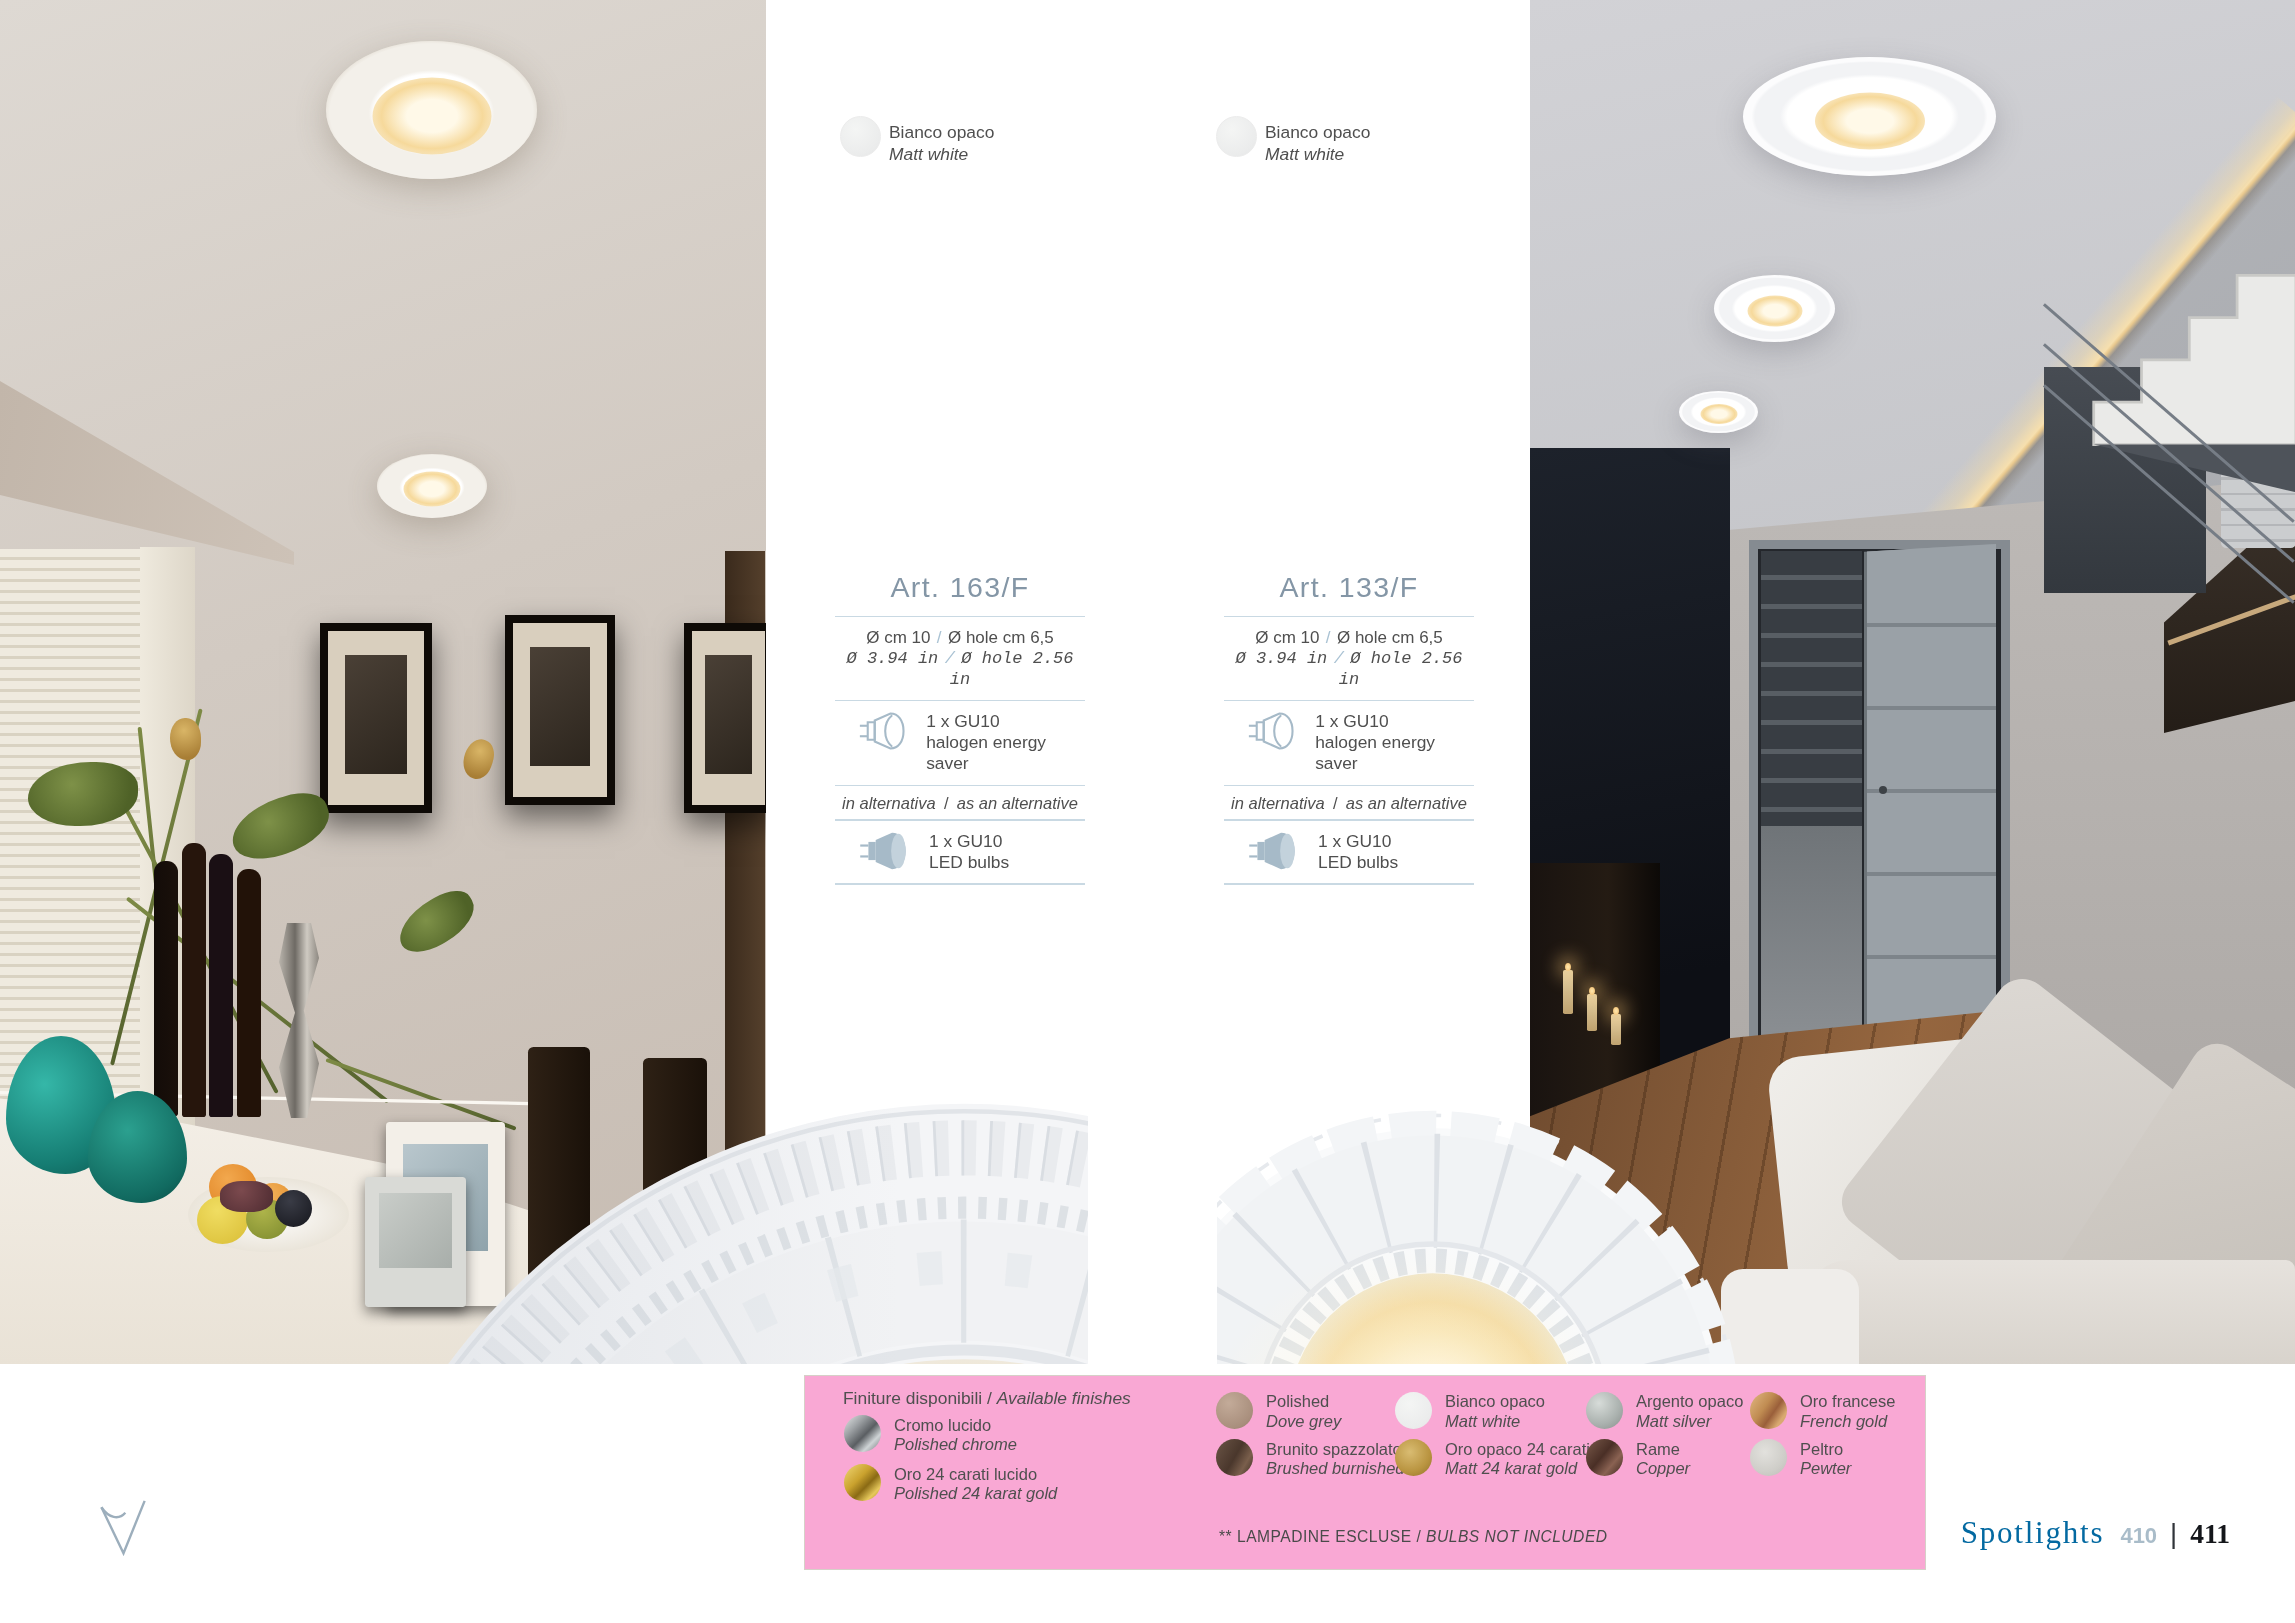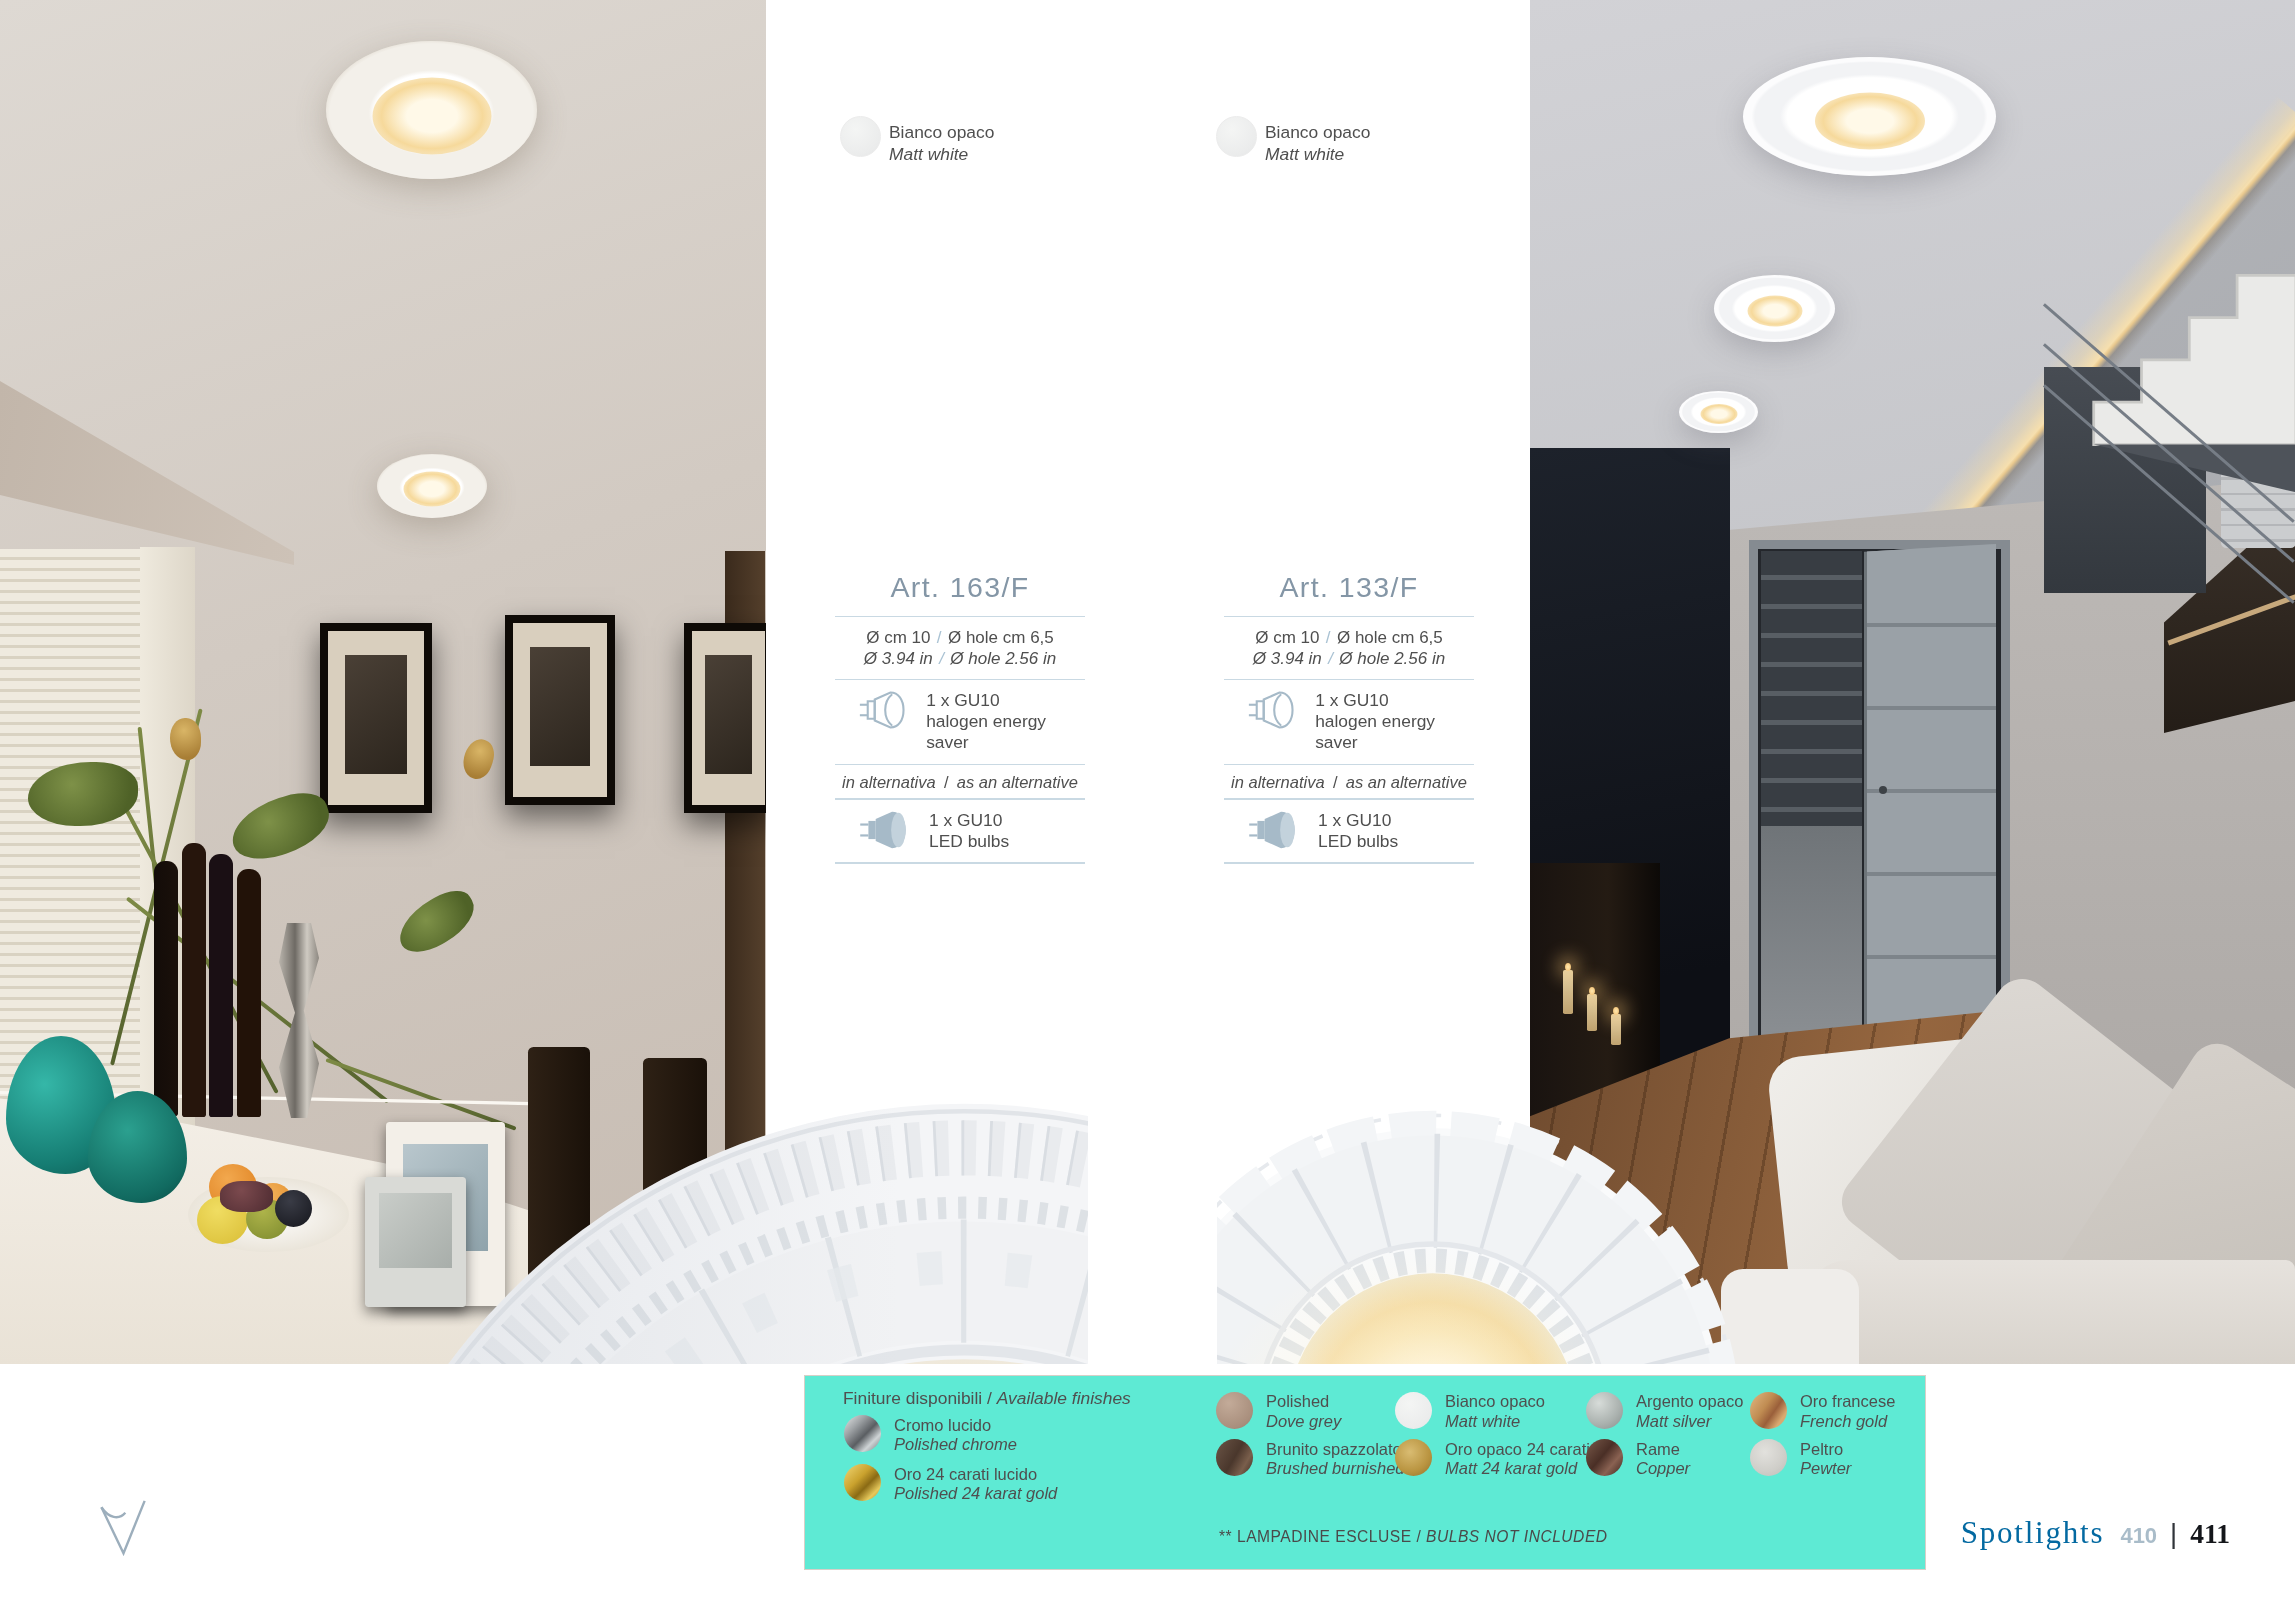--- a/index.html
+++ b/index.html
@@ -92,33 +92,33 @@
   #center-col{position:absolute;left:766px;top:0;width:764px;height:1624px;background:#fff;}
 
   .mini-swatch{position:absolute;width:39px;height:39px;border-radius:50%;background:radial-gradient(circle at 38% 32%,#f4f5f4,#ebecec 70%,#e4e5e5);border:0.9px solid #ececec;}
   .mini-label{position:absolute;font-size:17.4px;line-height:22px;color:#4f4f4f;}
   .mini-label .en{font-style:italic;}
 
   .product{position:absolute;top:571px;width:250px;text-align:center;}
   .p-title{font-size:28.5px;letter-spacing:1.4px;color:#8496a6;height:39px;}
   .rule{height:1.8px;background:#c9d9e3;margin:5.5px 0;}
   .dims{padding:4.6px 0 3.7px;font-size:17px;line-height:21px;color:#4f4f4f;}
-  .dims .it{font-style:italic;}
+  .dims .it{font-style:italic;font-family:Liberation Mono, monospace;}
   .sl{color:#a9c2d3;padding:0 6.4px;}
   .bulb-row{display:flex;text-align:left;padding:4.6px 0 4.6px 24px;gap:13px;}
   .bulb-text{font-size:17.4px;line-height:21px;color:#4f4f4f;}
   .alt{font-size:16.5px;font-style:italic;line-height:22px;color:#4f4f4f;}
   .alt .sl2{font-style:normal;padding:0 3.7px;}
 
   
   .ring-clip{position:absolute;overflow:hidden;}
 
   
   #bottom-band{position:absolute;left:0;top:1364px;width:2296px;height:260px;background:#fff;}
-  #finishes-box{position:absolute;left:804px;top:1375px;width:1120px;height:193px;background:#5eead4;border:0.9px solid #d6d0c8;}
+  #finishes-box{position:absolute;left:804px;top:1375px;width:1120px;height:193px;background:#f9a8d4;border:0.9px solid #d6d0c8;}
   .fin-header{position:absolute;left:38px;top:12px;font-size:17.4px;color:#4f4f4f;}
   .fin-header .en{font-style:italic;}
   .fin-item{position:absolute;}
   .fin-swatch{position:absolute;width:37px;height:37px;border-radius:50%;}
   .fin-it{position:absolute;left:50px;top:0.9px;font-size:16.5px;white-space:nowrap;color:#4f4f4f;}
   .fin-en{position:absolute;left:50px;top:20px;font-size:16.5px;font-style:italic;white-space:nowrap;color:#4f4f4f;}
   .sw-chrome{background:linear-gradient(135deg,#e8eaea 0%,#9fa3a6 30%,#5a5e62 55%,#cfd4d6 75%,#6a6e72 100%);}
   .sw-gold{background:linear-gradient(135deg,#f2d977 0%,#caa22e 40%,#8a6a14 60%,#e7c95c 80%,#a57f1e 100%);}
   .sw-dovegrey{background:radial-gradient(circle at 35% 30%,#c3ab99,#a98f7d 70%,#93796a);}
   .sw-burnished{background:linear-gradient(120deg,#6b5546,#4a372c 50%,#7a5f4c 75%,#3c2c22);}

